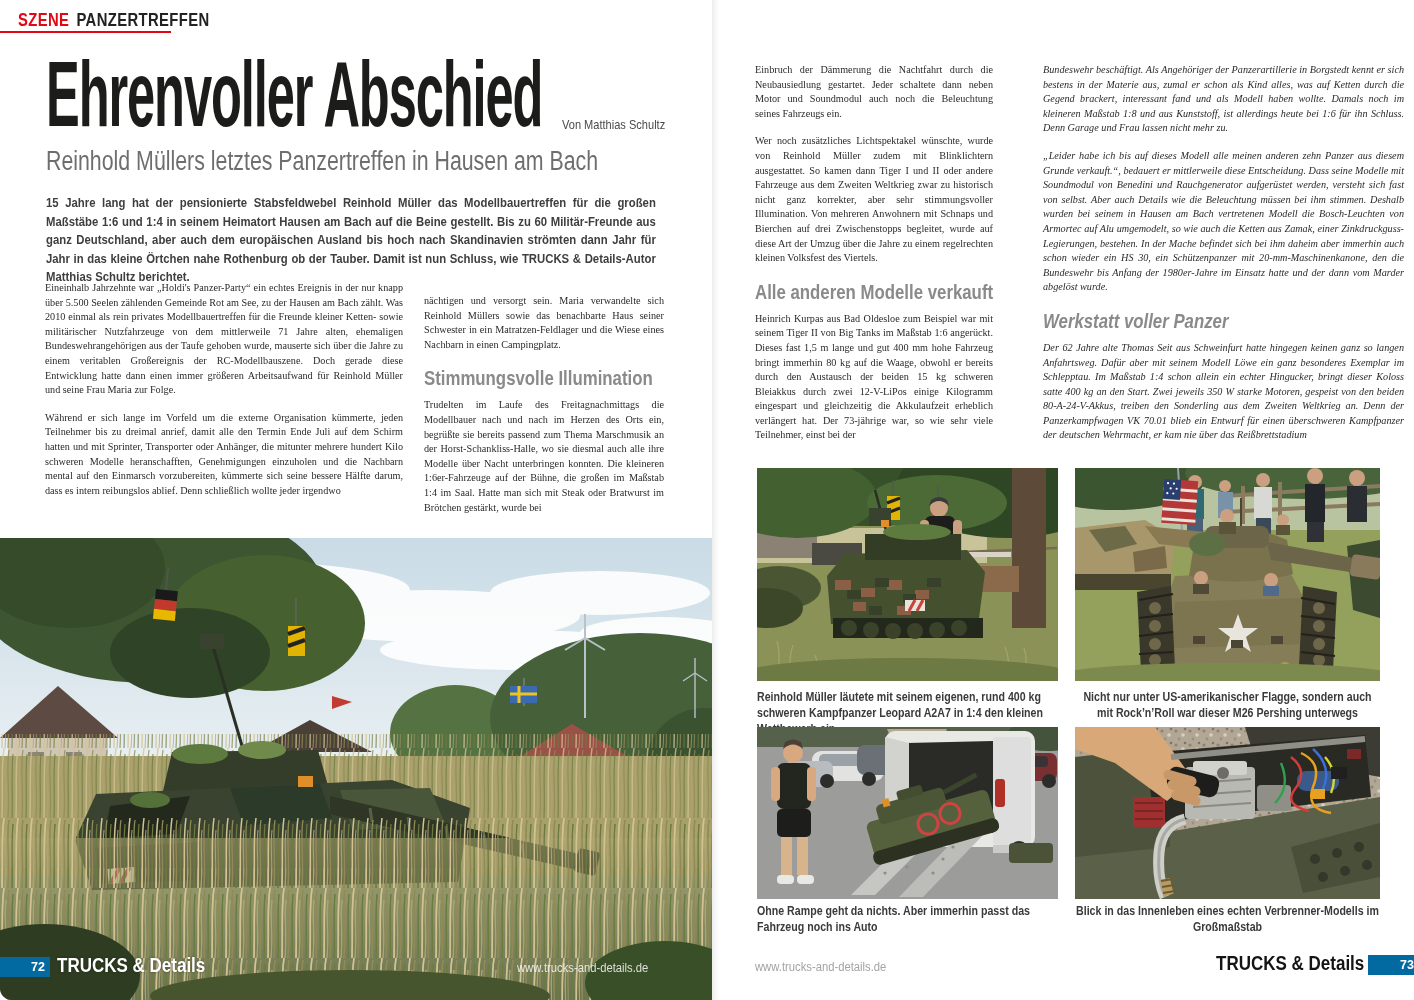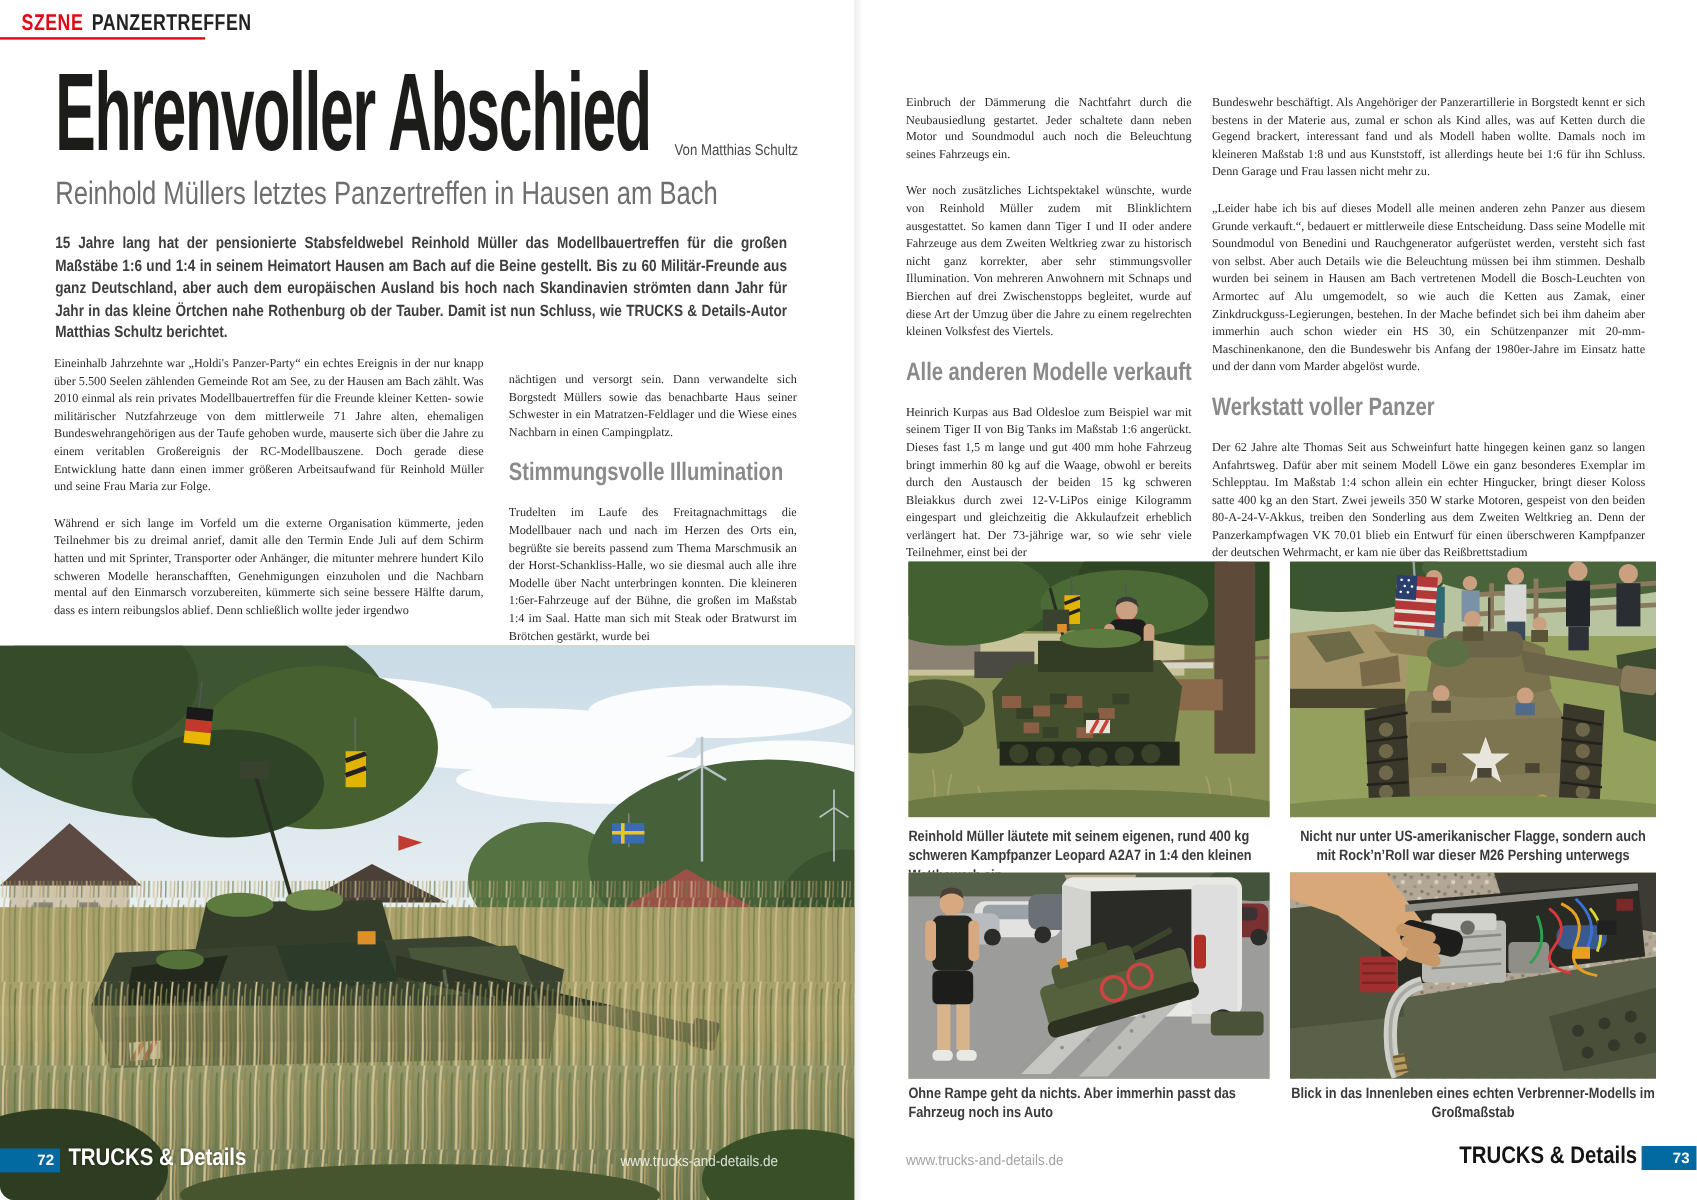--- a/index.html
+++ b/index.html
@@ -15,47 +15,47 @@
   .kicker-rule{left:0;top:31px;width:171px;height:2px;background:#e30613;}
   
   .title{left:46px;top:48px;font-weight:bold;font-size:92px;line-height:92px;color:#1c1c1a;
          letter-spacing:-2px;transform:scaleX(.55);white-space:nowrap;}
   .author{left:562px;top:117px;font-size:13px;color:#4a4a4a;transform:scaleX(.85);white-space:nowrap;}
   .subtitle{left:46px;top:146px;font-size:27px;color:#6e6e6e;transform:scaleX(.79);white-space:nowrap;}
   .intro{left:46px;top:194px;width:726px;font-weight:bold;font-size:13.5px;line-height:18.6px;
          color:#3e3e3e;transform:scaleX(.84);text-align:justify;}
   
   .col{font-size:10.2px;line-height:14.6px;text-align:justify;color:#2a2a2a;}
-  .col p{margin:16px 0 13px 0;}
+  .col p{margin:0 0 13px 0;}
   .col h3{font-family:"Liberation Sans",sans-serif;font-weight:bold;font-size:21px;line-height:23px;
           color:#8a8a8a;margin:14px 0 9px 0;transform:scaleX(.8);transform-origin:0 0;white-space:nowrap;}
   .lcol1{left:45px;top:281px;width:358px;font-family:Liberation Serif, serif;}
   .lcol2{left:424px;top:294px;width:240px;}
   .rcol1{left:755px;top:63px;width:238px;}
-  .rcol2{left:1010px;top:63px;width:361px;}
+  .rcol2{left:1043px;top:63px;width:361px;font-style:italic;}
   
   figure{margin:0;padding:0;}
   .ph{position:absolute;overflow:hidden;background:#9aa27a;}
   .hero{left:0;top:538px;width:712px;height:462px;}
   .f1{left:757px;top:468px;width:301px;height:213px;}
   .f2{left:1075px;top:468px;width:305px;height:213px;}
   .f3{left:757px;top:727px;width:301px;height:172px;}
   .f4{left:1075px;top:727px;width:305px;height:172px;}
   .cap{font-family:"Liberation Sans",sans-serif;font-weight:bold;font-size:12.5px;line-height:16px;
        color:#3a3a3a;transform:scaleX(.85);transform-origin:0 0;}
   .cap.center{transform-origin:50% 0;text-align:center;}
   .cap1{left:757px;top:689px;width:354px;}
   .cap2{left:1048px;top:689px;width:359px;}
   .cap3{left:757px;top:903px;width:354px;}
   .cap4{left:1048px;top:903px;width:359px;}
   
   .badge{background:#0369a1;color:#fff;font-family:"Liberation Sans",sans-serif;font-weight:bold;
          font-size:12.5px;line-height:20px;height:20px;z-index:6;}
   .badgeL{left:0;top:957px;width:50px;text-align:right;padding-right:5px;box-sizing:border-box;}
-  .badgeR{left:1368px;top:955px;width:46px;text-align:center;padding-left:20px;box-sizing:border-box;}
+  .badgeR{left:1368px;top:955px;width:46px;text-align:right;padding-left:20px;box-sizing:border-box;}
   .brand{font-family:"Liberation Sans",sans-serif;font-weight:bold;font-size:20px;white-space:nowrap;z-index:6;}
   .brandL{left:57px;top:954px;color:#fff;transform:scaleX(.85);text-shadow:0 0 3px rgba(0,0,0,.45);}
   .brandR{left:1216px;top:952px;color:#141414;transform:scaleX(.85);}
   .site{font-family:"Liberation Sans",sans-serif;font-size:12.5px;transform:scaleX(.9);white-space:nowrap;z-index:6;}
   .siteL{left:517px;top:961px;color:rgba(255,255,255,.82);}
   .siteR{left:755px;top:960px;color:#a3a3a3;}
   .gutter{left:712px;top:0;width:7px;height:1000px;
           background:linear-gradient(90deg,rgba(0,0,0,.07),rgba(0,0,0,0));z-index:5;}
 </style>
 </head>
@@ -71,21 +71,21 @@
   <h1 class="abs sans title cx" style="margin:0;">Ehrenvoller Abschied</h1>
   <div class="abs sans author cx">Von Matthias Schultz</div>
   <h2 class="abs sans subtitle cx" style="margin:0;font-weight:normal;">Reinhold Müllers letztes Panzertreffen in Hausen am Bach</h2>
   <p class="abs sans intro cx" style="margin:0;">15 Jahre lang hat der pensionierte Stabsfeldwebel Reinhold Müller das Modellbauertreffen für die großen Maßstäbe 1:6 und 1:4 in seinem Heimatort Hausen am Bach auf die Beine gestellt. Bis zu 60 Militär-Freunde aus ganz Deutschland, aber auch dem europäischen Ausland bis hoch nach Skandinavien strömten dann Jahr für Jahr in das kleine Örtchen nahe Rothenburg ob der Tauber. Damit ist nun Schluss, wie TRUCKS &amp; Details-Autor Matthias Schultz berichtet.</p>
 
   <div class="abs col lcol1">
     <p>Eineinhalb Jahrzehnte war „Holdi's Panzer-Party“ ein echtes Ereignis in der nur knapp über 5.500 Seelen zählenden Gemeinde Rot am See, zu der Hausen am Bach zählt. Was 2010 einmal als rein privates Modellbauertreffen für die Freunde kleiner Ketten- sowie militärischer Nutzfahrzeuge von dem mittlerweile 71 Jahre alten, ehemaligen Bundeswehrangehörigen aus der Taufe gehoben wurde, mauserte sich über die Jahre zu einem veritablen Großereignis der RC-Modellbauszene. Doch gerade diese Entwicklung hatte dann einen immer größeren Arbeitsaufwand für Reinhold Müller und seine Frau Maria zur Folge.</p>
     <p>Während er sich lange im Vorfeld um die externe Organisation kümmerte, jeden Teilnehmer bis zu dreimal anrief, damit alle den Termin Ende Juli auf dem Schirm hatten und mit Sprinter, Transporter oder Anhänger, die mitunter mehrere hundert Kilo schweren Modelle heranschafften, Genehmigungen einzuholen und die Nachbarn mental auf den Einmarsch vorzubereiten, kümmerte sich seine bessere Hälfte darum, dass es intern reibungslos ablief. Denn schließlich wollte jeder irgendwo</p>
   </div>
   <div class="abs col lcol2">
-    <p>nächtigen und versorgt sein. Dann verwandelte sich Borgstedt Müllers sowie das benachbarte Haus seiner Schwester in ein Matratzen-Feldlager und die Wiese eines Nachbarn in einen Campingplatz.</p>
+    <p>nächtigen und versorgt sein. Maria verwandelte sich Reinhold Müllers sowie das benachbarte Haus seiner Schwester in ein Matratzen-Feldlager und die Wiese eines Nachbarn in einen Campingplatz.</p>
     <h3>Stimmungsvolle Illumination</h3>
     <p>Trudelten im Laufe des Freitagnachmittags die Modellbauer nach und nach im Herzen des Orts ein, begrüßte sie bereits passend zum Thema Marschmusik an der Horst-Schankliss-Halle, wo sie diesmal auch alle ihre Modelle über Nacht unterbringen konnten. Die kleineren 1:6er-Fahrzeuge auf der Bühne, die großen im Maßstab 1:4 im Saal. Hatte man sich mit Steak oder Bratwurst im Brötchen gestärkt, wurde bei</p>
   </div>
 
   <figure class="ph hero">
     <svg width="712" height="462" viewBox="0 0 712 462" xmlns="http://www.w3.org/2000/svg">
       <defs>
         <linearGradient id="skyG" x1="0" y1="0" x2="0" y2="1">
           <stop offset="0" stop-color="#c9dbe6"></stop>
             <stop offset="1" stop-color="#f0f4f5"></stop>

